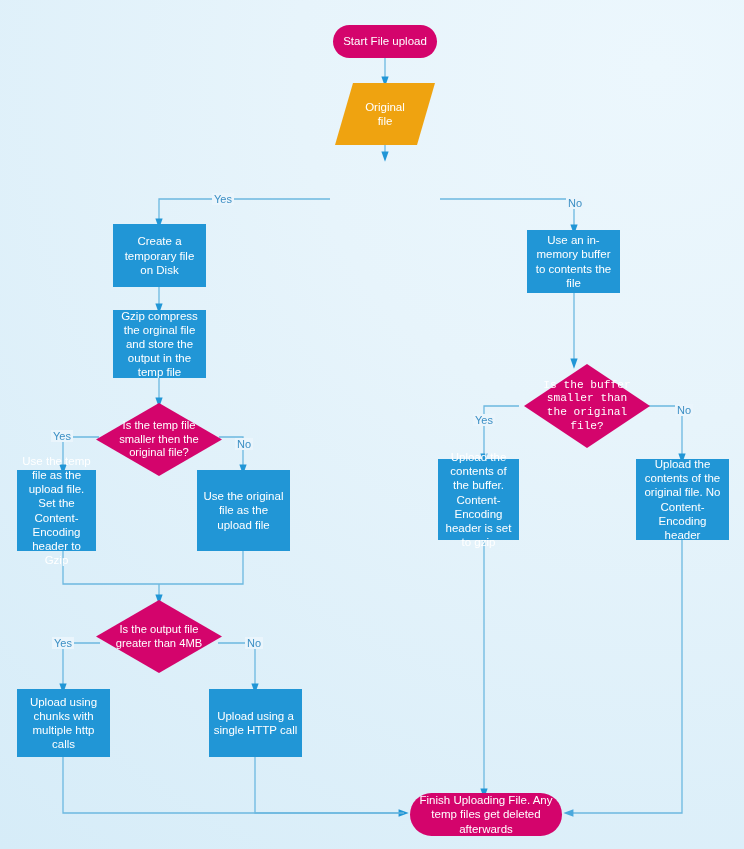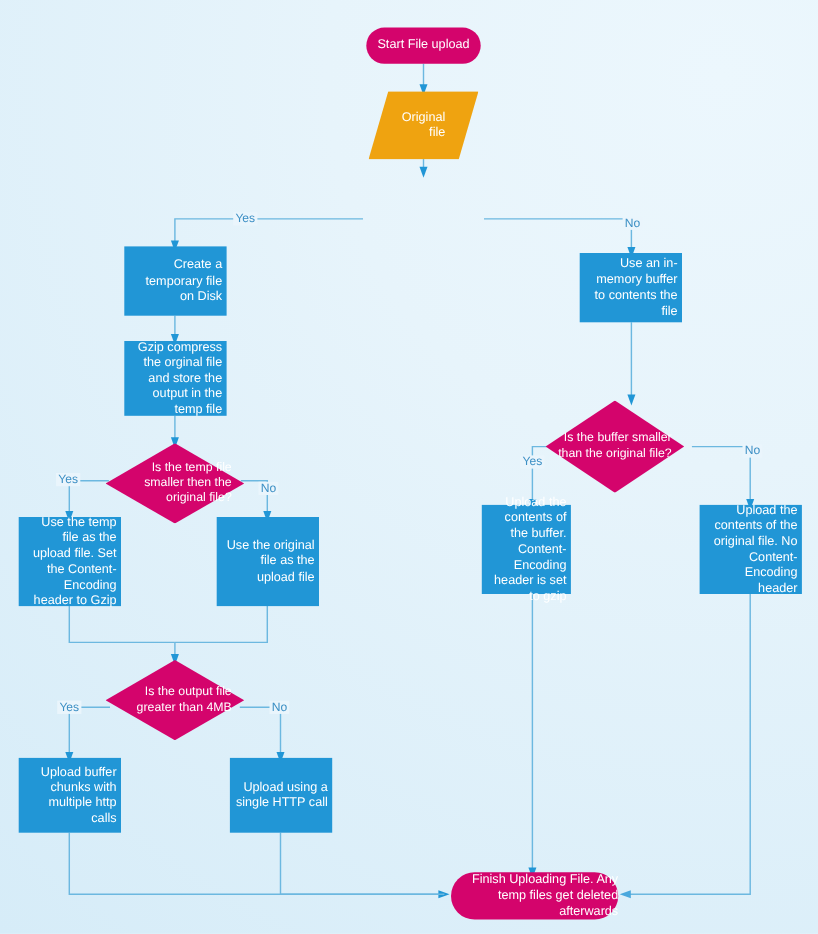--- a/index.html
+++ b/index.html
@@ -22,21 +22,21 @@
     top: 0;
     width: 744px;
     height: 849px;
   }
   .node {
     position: absolute;
     box-sizing: border-box;
     display: flex;
     align-items: center;
     justify-content: center;
-    text-align: right;
+    text-align: center;
     color: #ffffff;
     line-height: 1.22;
     white-space: pre-line;
   }
   .terminal {
     background: #d4046c;
     border-radius: 999px;
     font-size: 11.5px;
   }
   .process {
@@ -156,46 +156,46 @@
 
   <div class="node process" style="left:113px; top:310px; width:93px; height:68px;">
     <span class="lbl">Gzip compress the orginal file and store the output in the temp file</span>
   </div>
 
   <div class="node decision" style="left:96px; top:403px; width:126px; height:73px;">
     <span class="dia-shape"></span>
     <span class="lbl">Is the temp file smaller then the original file?</span>
   </div>
 
-  <div class="node process" style="left:17px; top:470px; width:93px; height:81px;">
+  <div class="node process" style="left:17px; top:470px; width:79px; height:81px;">
     <span class="lbl">Use the temp file as the upload file. Set the Content-Encoding header to Gzip</span>
   </div>
 
   <div class="node process" style="left:197px; top:470px; width:93px; height:81px;">
     <span class="lbl">Use the original file as the upload file</span>
   </div>
 
   <div class="node decision" style="left:96px; top:600px; width:126px; height:73px;">
     <span class="dia-shape"></span>
     <span class="lbl">Is the output file greater than 4MB</span>
   </div>
 
   <div class="node process" style="left:17px; top:689px; width:93px; height:68px;">
-    <span class="lbl">Upload buffer chunks with multiple http calls</span>
+    <span class="lbl">Upload using chunks with multiple http calls</span>
   </div>
 
   <div class="node process" style="left:209px; top:689px; width:93px; height:68px;">
     <span class="lbl">Upload using a single HTTP call</span>
   </div>
 
   <div class="node process" style="left:527px; top:230px; width:93px; height:63px;">
     <span class="lbl">Use an in-memory buffer to contents the file</span>
   </div>
 
-  <div class="node decision" style="left:496px; top:364px; width:126px; height:84px;">
+  <div class="node decision" style="left:524px; top:364px; width:126px; height:84px;font-family:Liberation Mono, monospace;">
     <span class="dia-shape"></span>
     <span class="lbl">Is the buffer smaller than the original file?</span>
   </div>
 
   <div class="node process" style="left:438px; top:459px; width:81px; height:81px;">
     <span class="lbl">Upload the contents of the buffer. Content-Encoding header is set to gzip</span>
   </div>
 
   <div class="node process" style="left:636px; top:459px; width:93px; height:81px;">
     <span class="lbl">Upload the contents of the original file. No Content-Encoding header</span>

